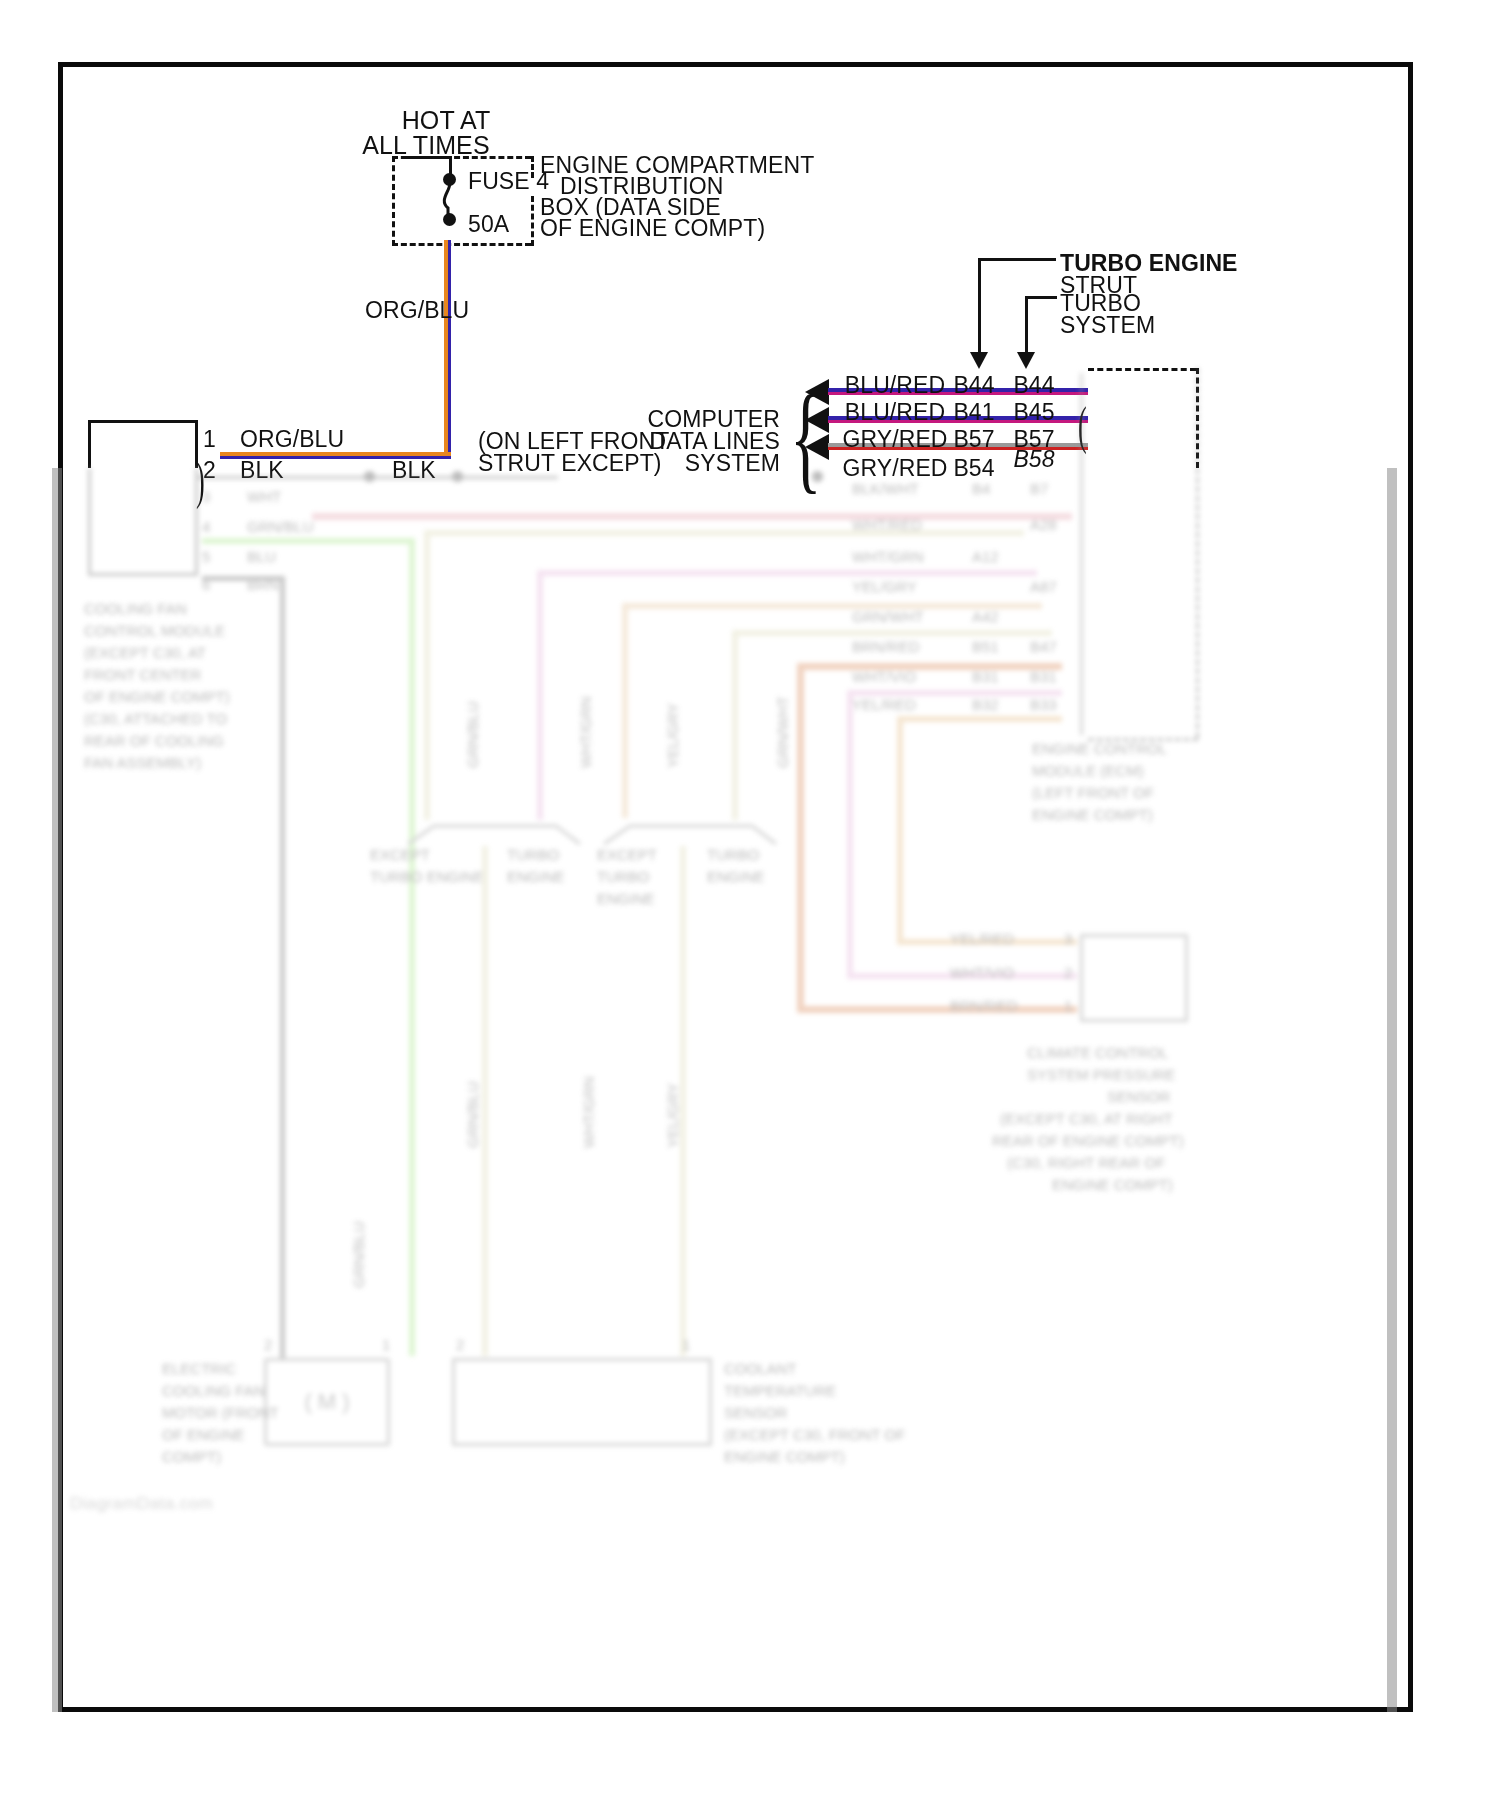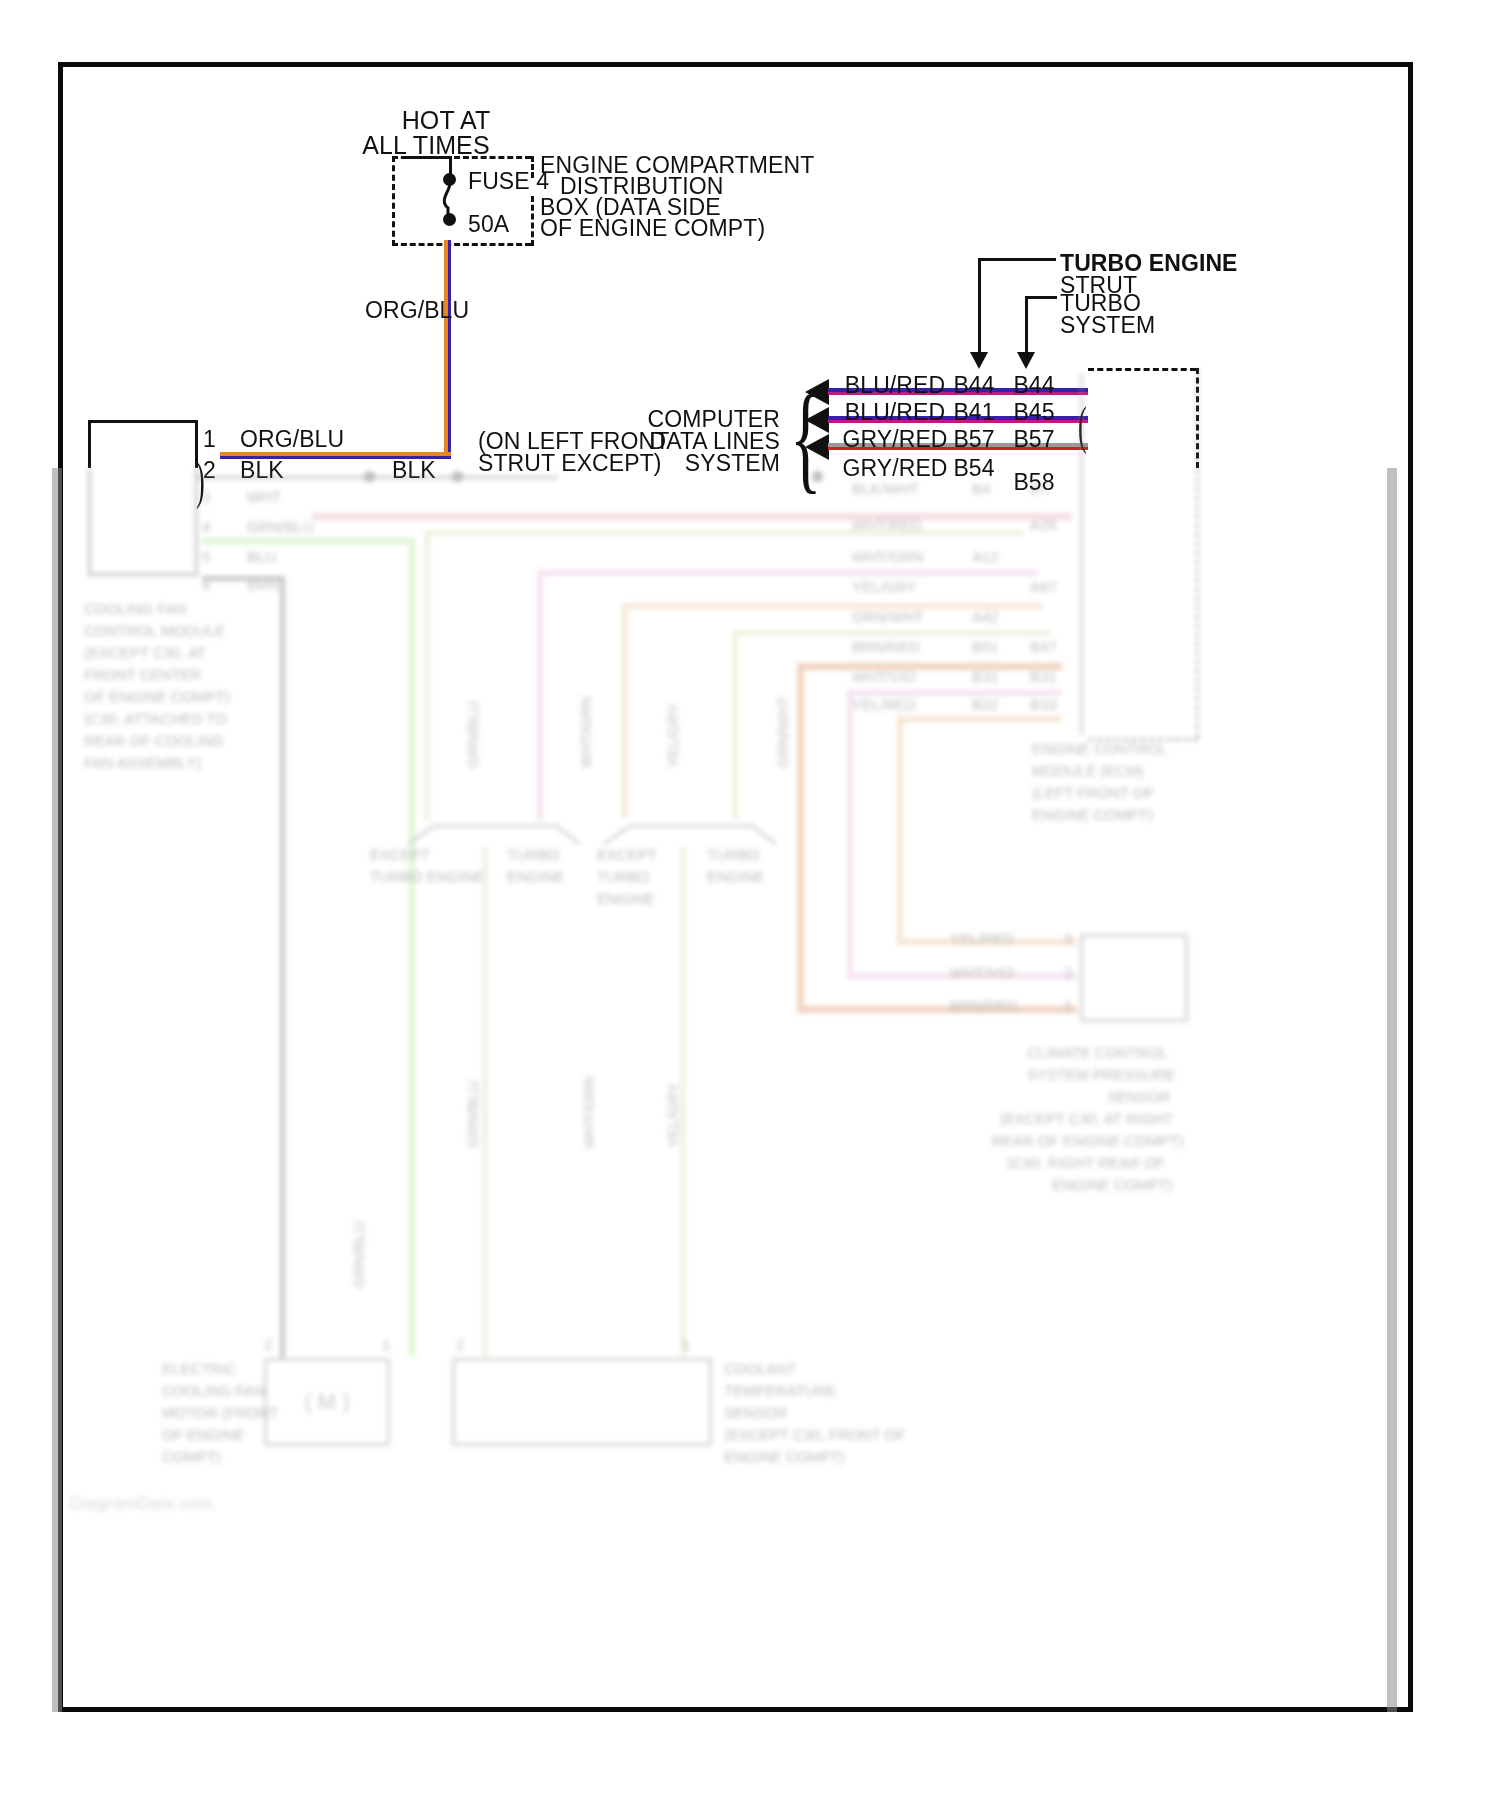--- a/index.html
+++ b/index.html
@@ -160,21 +160,21 @@
   <div class="wire" style="left:828px;top:443px;width:260px;height:7px;">
     <i style="background:#9A9A9A"></i>
       <i style="background:#CC2222"></i>
   </div>
   <div class="txt t24 ctr" style="left:840px;top:426px;width:110px;">GRY/RED</div>
   <div class="txt t24 ctr" style="left:940px;top:426px;width:68px;">B57</div>
   <div class="txt t24 ctr" style="left:1000px;top:426px;width:68px;">B57</div>
 
   <div class="txt t24 ctr" style="left:840px;top:455px;width:110px;">GRY/RED</div>
   <div class="txt t24 ctr" style="left:940px;top:455px;width:68px;">B54</div>
-  <div class="txt t24 ctr" style="left:1000px;top:469px;width:68px;">B58</div>
+  <div class="txt t24 ctr" style="left:1000px;top:446px;width:68px;font-style:italic;">B58</div>
 
   <div class="dsh-t" style="left:1088px;top:368px;width:108px;"></div>
   <div class="dsh-r" style="left:1196px;top:368px;height:100px;"></div>
   <div class="brk" style="left:1078px;top:400px;">(</div>
 
   <div id="blurwrap">
   <div id="blurlayer">
 
     <div class="h" style="left:146px;top:8px;width:360px;border-top-color:#777;"></div>
     <div class="splice" style="left:312px;top:3px;"></div>

